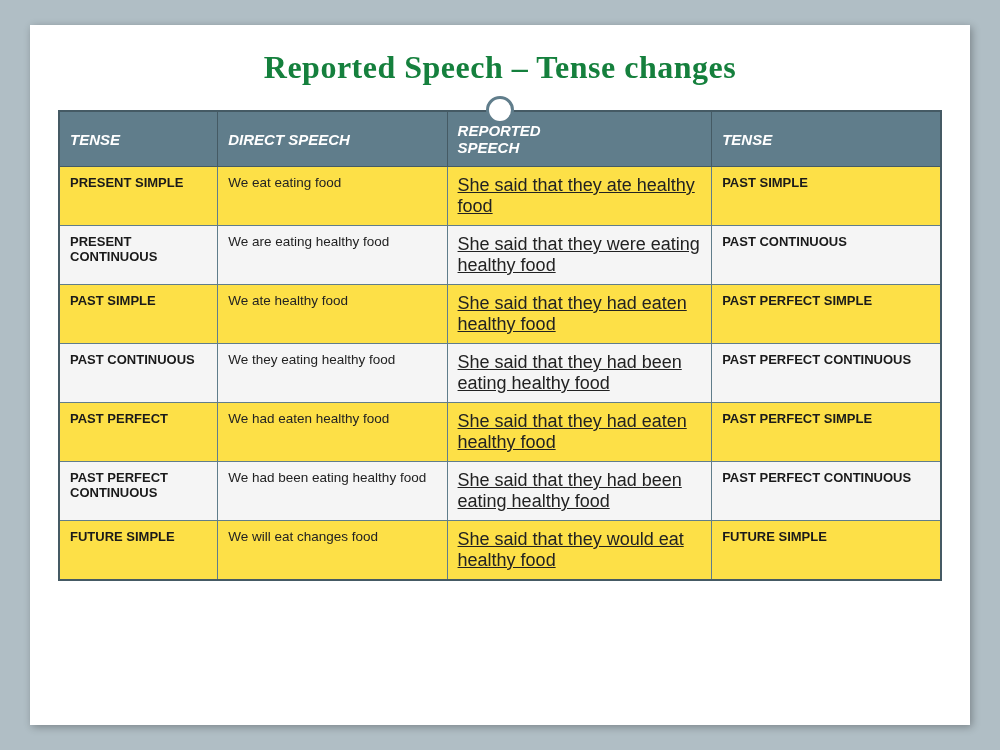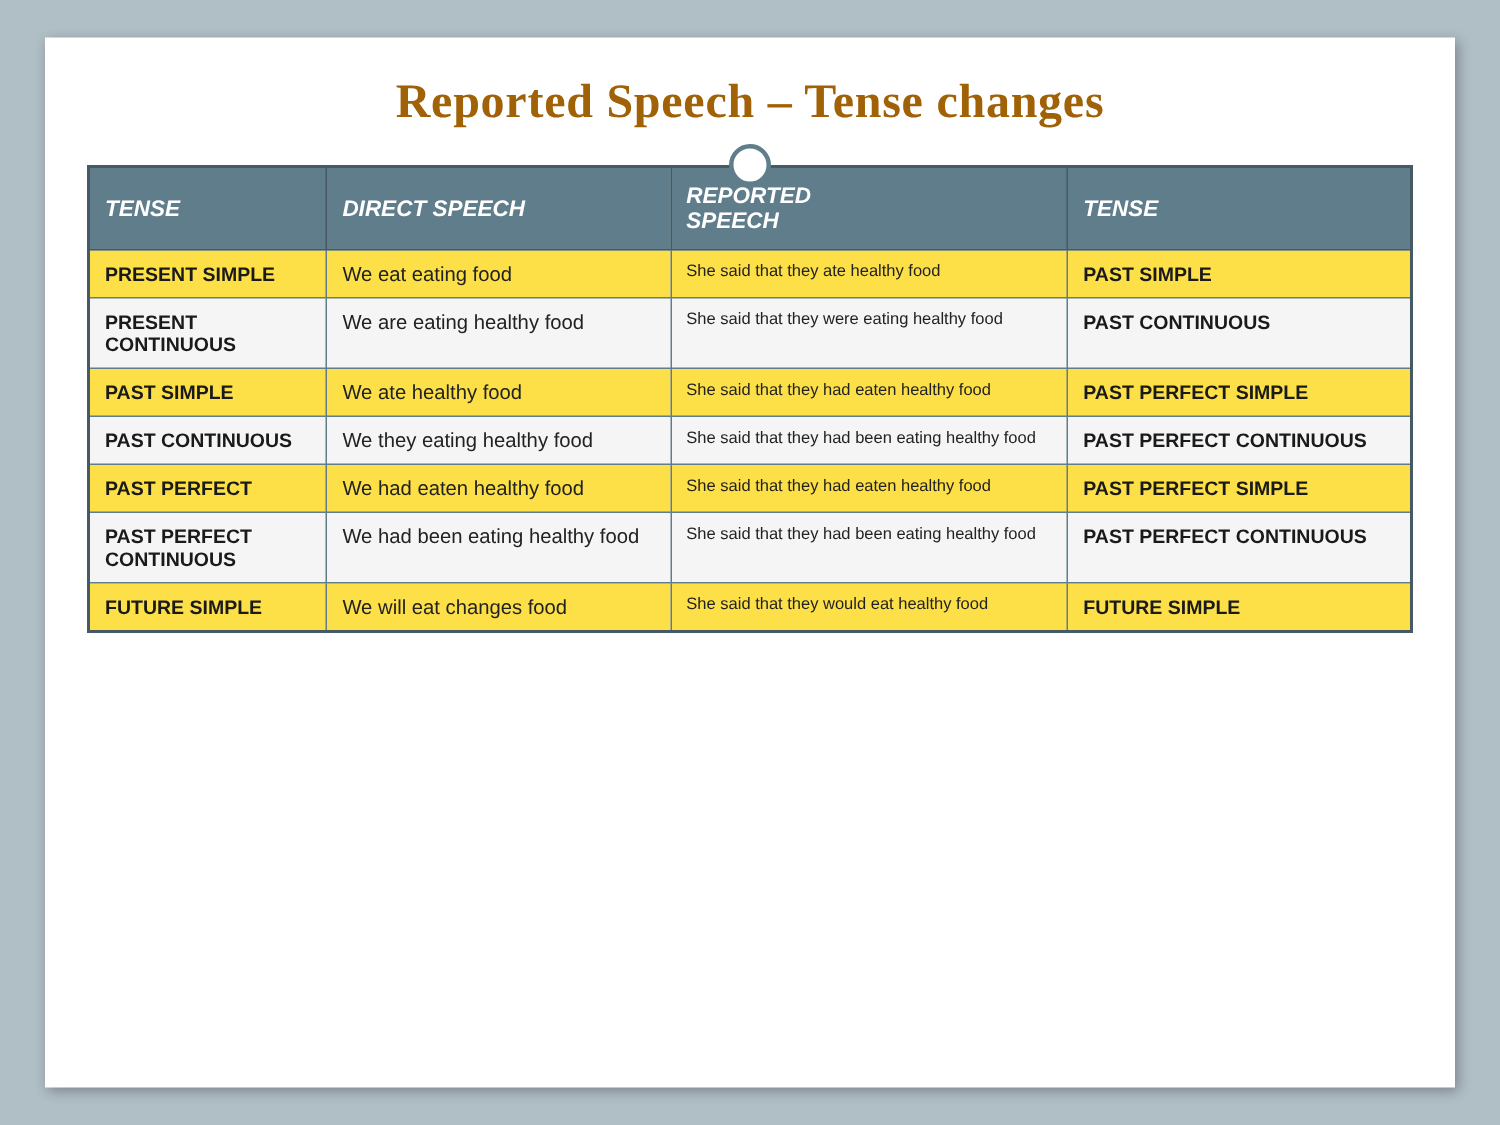--- a/index.html
+++ b/index.html
@@ -20,21 +20,21 @@
       min-height: 700px;
       padding: 24px 28px 28px 28px;
       box-shadow: 2px 2px 8px rgba(0,0,0,0.3);
       position: relative;
     }
 
     .slide-title {
       text-align: center;
       font-size: 32px;
       font-weight: bold;
-      color: #a16207;
+      color: #15803d;
       font-family: Georgia, serif;
       margin-bottom: 18px;
       letter-spacing: 0.5px;
     }
 
     
     .title-circle-container {
       display: flex;
       justify-content: center;
       margin-top: -8px;
@@ -87,21 +87,22 @@
       color: #222222;
     }
 
     td.tense-col {
       font-weight: bold;
       font-size: 13px;
       color: #1a1a1a;
     }
 
     td.reported-col {
-      font-size: 11px;
+      font-size: 18px;
+      text-decoration: underline;
     }
 
     td.result-tense-col {
       font-weight: bold;
       font-size: 13px;
       color: #1a1a1a;
     }
 
     
     col.col1 { width: 18%; }

